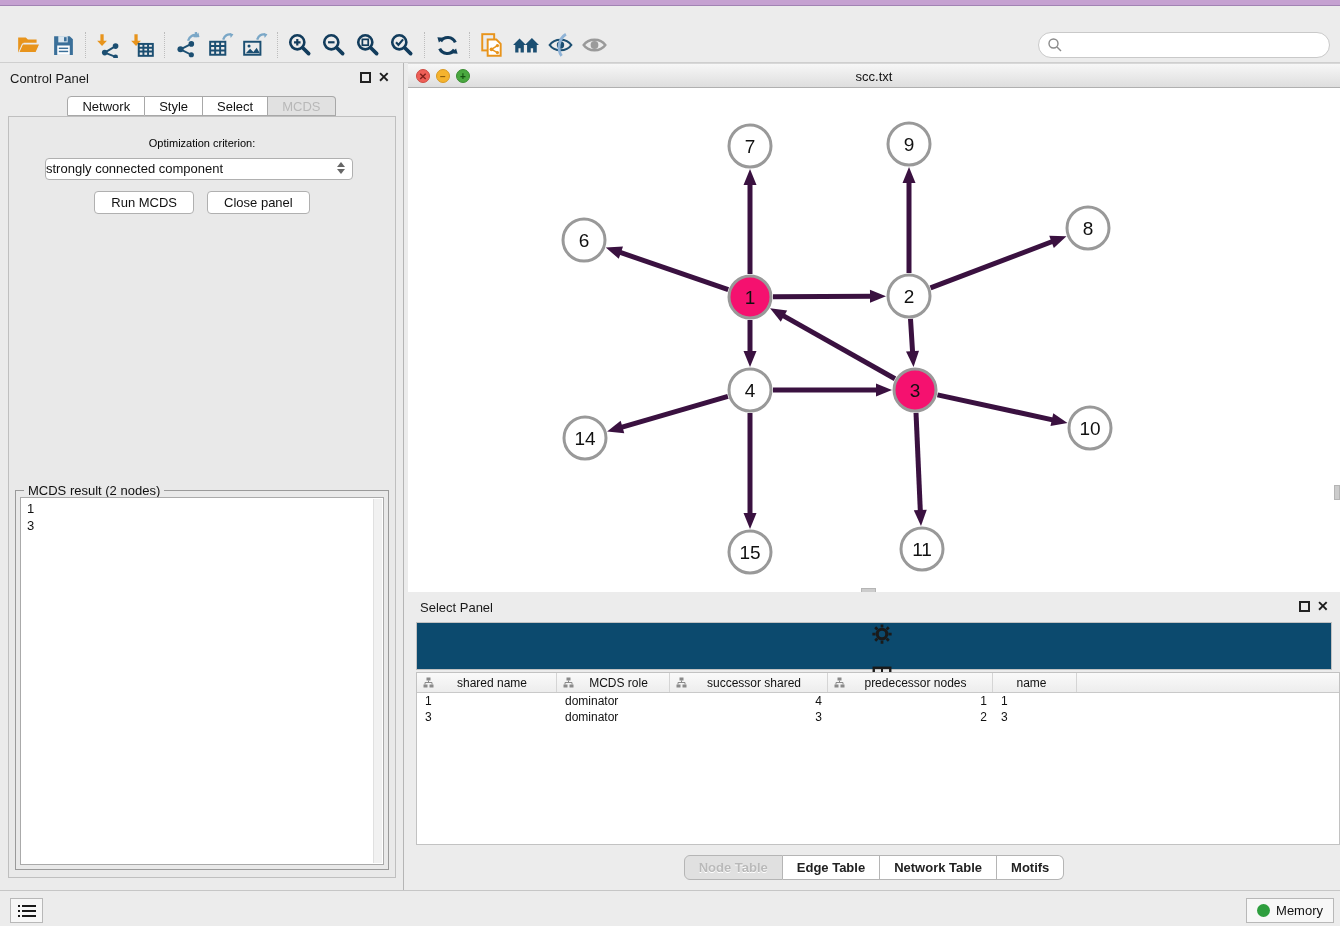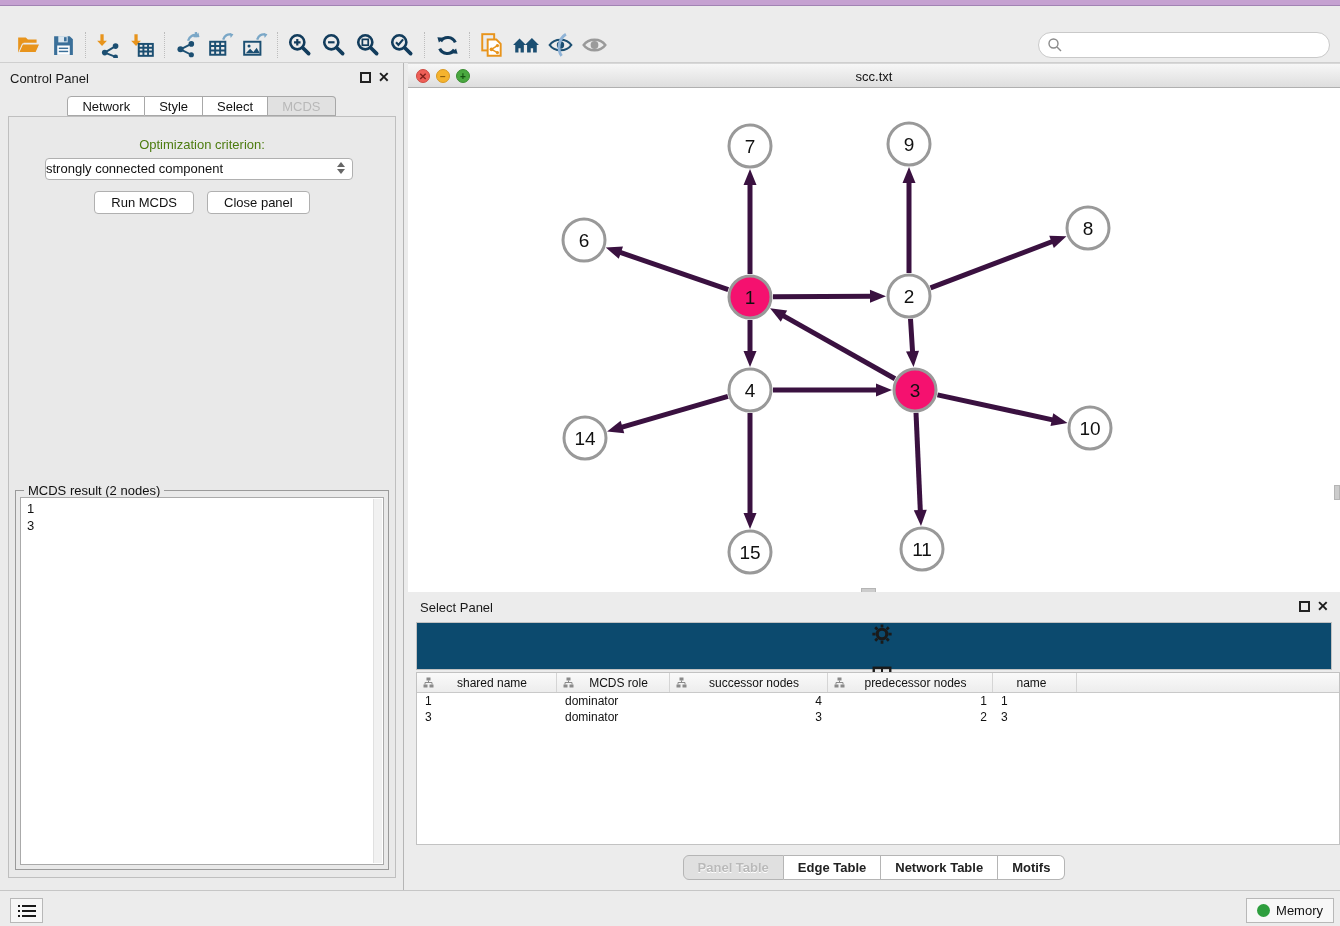--- a/index.html
+++ b/index.html
@@ -25,21 +25,21 @@
   #cp-header { position:relative; height:30px; }
   #cp-title { position:absolute; left:10px; top:8px; font-size:13px; color:#1a1a1a; }
   .panel-float { position:absolute; top:9px; width:11px; height:11px; border:2px solid #222; background:transparent; }
   .panel-close { position:absolute; top:6px; font-size:14px; font-weight:bold; color:#1a1a1a; line-height:16px; }
   #cp-tabs { position:absolute; left:0; top:33px; width:100%; display:flex; justify-content:center; }
   .cp-tab { height:20px; padding:0 14px; font-size:13px; line-height:19px; background:#fff; border:1px solid #a8a8a8; border-left:none; color:#111; }
   .cp-tab:first-child { border-left:1px solid #a8a8a8; border-radius:4px 0 0 0; }
   .cp-tab:last-child { border-radius:0 4px 0 0; }
   .cp-tab.disabled-active { background:#e1e1e1; color:#b8b8b8; }
   #cp-box { position:absolute; left:8px; top:53px; width:388px; height:762px; background:#e9e9e9; border:1px solid #bfbfbf; }
-  #opt-label { margin-top:20px; text-align:center; font-size:13px; color:#4d7c0f; }
+  #opt-label { margin-top:20px; text-align:center; font-size:11px; color:#000000; }
   #opt-select { position:absolute; left:36px; top:41px; width:308px; height:22px; background:#fff; border:1px solid #b0b0b0; border-radius:4px; font-size:13px; line-height:20px; padding-left:0; color:#111; }
   .chevrons { position:absolute; right:7px; top:3px; display:flex; flex-direction:column; gap:2px; }
   .chev-up { width:0; height:0; border-left:4px solid transparent; border-right:4px solid transparent; border-bottom:5px solid #666; }
   .chev-dn { width:0; height:0; border-left:4px solid transparent; border-right:4px solid transparent; border-top:5px solid #666; }
   #cp-buttons { position:absolute; left:0; top:74px; width:100%; display:flex; justify-content:center; gap:13px; }
   .aq-btn { height:23px; padding:0 16px; background:#fff; border:1px solid #b0b0b0; border-radius:4px; font-size:13px; color:#111; font-family:"Liberation Sans",sans-serif; }
   #mcds-fieldset { position:absolute; left:6px; top:373px; width:374px; height:380px; border:1px solid #9a9a9a; background:#e9e9e9; }
   #mcds-legend { position:absolute; left:8px; top:-8px; background:#e9e9e9; padding:0 4px; font-size:13px; color:#111; }
   #mcds-text { position:absolute; left:4px; top:6px; right:4px; bottom:4px; background:#fff; border:1px solid #aaa; font-size:13px; color:#111; padding:2px 0 0 6px; line-height:17px; }
   #mcds-scroll { position:absolute; right:1px; top:1px; bottom:1px; width:9px; background:#f1f1f1; border-left:1px solid #e0e0e0; }
@@ -419,21 +419,21 @@
             </svg>
             <span class="th-label">MCDS role</span>
           </div>
           <div class="th-cell" style="width: 158px;">
             <svg class="th-icon" width="11" height="11" viewBox="0 0 11 11">
               <rect x="3.5" y="0.5" width="4" height="3" fill="#8a8a8a"></rect>
               <path d="M5.5 3.5 v2 M2 7.5 v-2 h7 v2" stroke="#8a8a8a" fill="none"></path>
               <rect x="0.5" y="7.5" width="4" height="3" fill="#8a8a8a"></rect>
               <rect x="6.5" y="7.5" width="4" height="3" fill="#8a8a8a"></rect>
             </svg>
-            <span class="th-label">successor nodes</span>
+            <span class="th-label">successor shared</span>
           </div>
           <div class="th-cell" style="width: 165px;">
             <svg class="th-icon" width="11" height="11" viewBox="0 0 11 11">
               <rect x="3.5" y="0.5" width="4" height="3" fill="#8a8a8a"></rect>
               <path d="M5.5 3.5 v2 M2 7.5 v-2 h7 v2" stroke="#8a8a8a" fill="none"></path>
               <rect x="0.5" y="7.5" width="4" height="3" fill="#8a8a8a"></rect>
               <rect x="6.5" y="7.5" width="4" height="3" fill="#8a8a8a"></rect>
             </svg>
             <span class="th-label">predecessor nodes</span>
           </div>
@@ -452,21 +452,21 @@
           <div class="t-row">
             <div class="td-cell al" style="width: 140px;">3</div>
             <div class="td-cell al" style="width: 113px;">dominator</div>
             <div class="td-cell ar" style="width: 158px;">3</div>
             <div class="td-cell ar" style="width: 165px;">2</div>
             <div class="td-cell al" style="width: 84px;">3</div>
           </div>
         </div>
     </div>
     <div id="tp-tabs">
-        <div class="tp-tab selected">Panel Table</div>
+        <div class="tp-tab selected">Node Table</div>
         <div class="tp-tab">Edge Table</div>
         <div class="tp-tab">Network Table</div>
         <div class="tp-tab">Motifs</div>
       </div>
   </div>
 
   <div id="status-bar">
     <div id="list-btn">
       <svg width="18" height="14" viewBox="0 0 18 14">
           <g fill="#1a1a1a">

